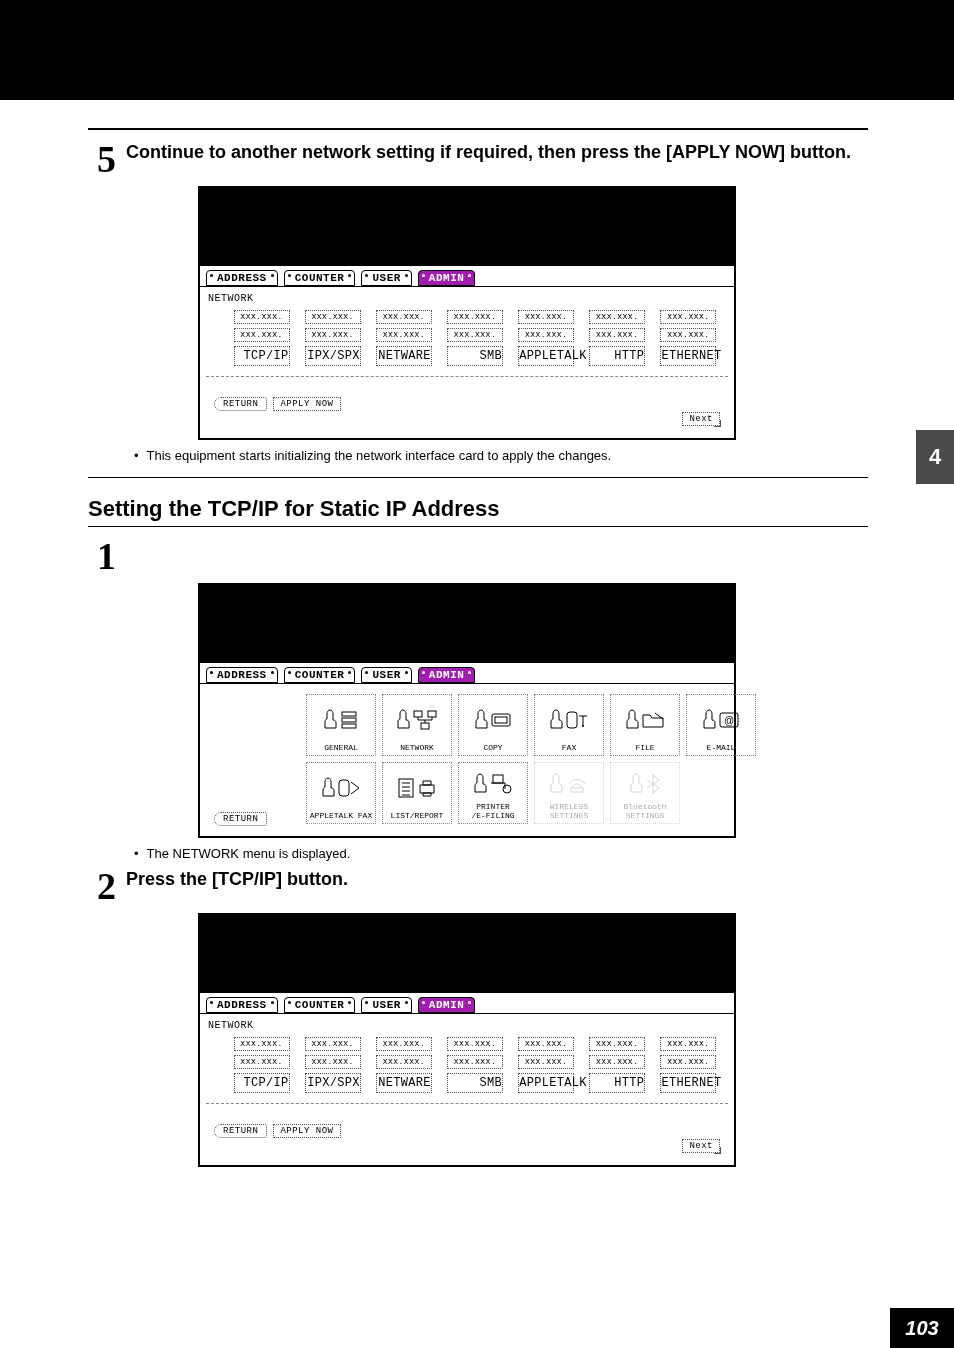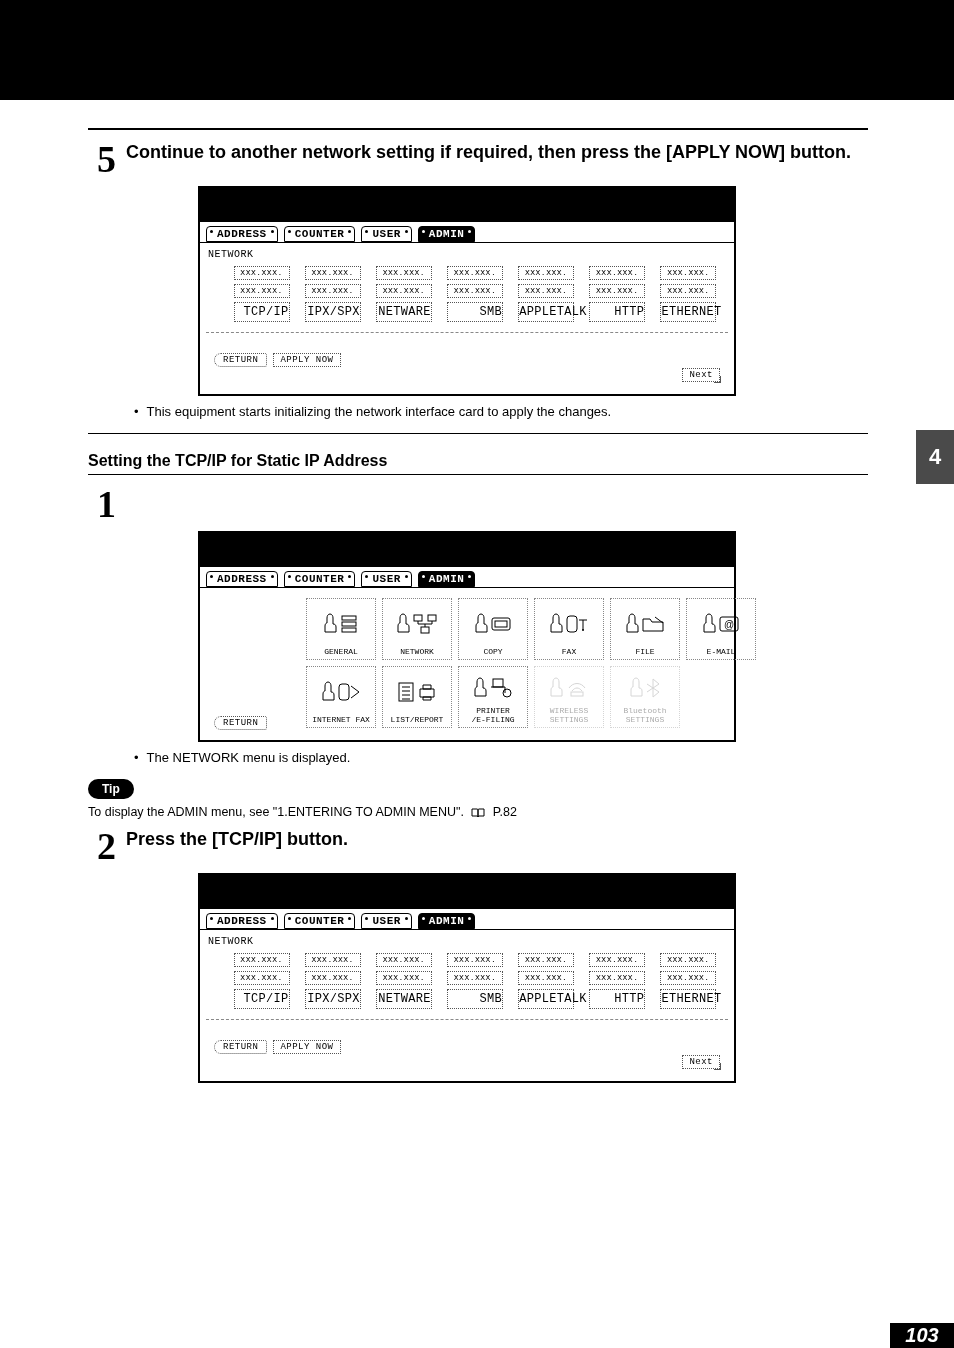--- a/index.html
+++ b/index.html
@@ -11,28 +11,28 @@
   .rule-thin { border-top: 1px solid #000; margin: 14px 0 10px; }
   .step { display: flex; align-items: flex-start; margin-top: 6px; }
   .step-num { font-family: Georgia, 'Times New Roman', serif; font-size: 36px; font-weight: bold; line-height: 1; margin-right: 10px; min-width: 28px; text-align: right; }
   .step-num.big { font-size: 38px; }
   .step-text { font-size: 18px; font-weight: bold; line-height: 1.35; }
   .note { font-size: 13px; margin: 8px 0 4px 46px; }
   .note::before { content: "•"; margin: 0 8px 0 0; }
   .tip-pill { display: inline-block; background: #000; color: #fff; border-radius: 12px; padding: 3px 14px; font-size: 12px; font-weight: bold; margin: 10px 0 6px 0; }
   .tip-text { font-size: 12.5px; margin-bottom: 8px; }
   .book-icon { display: inline-block; vertical-align: -2px; margin: 0 4px; }
-  .section-head { font-size: 16px; font-weight: bold; margin-top: 18px; margin-bottom: 4px; }
+  .section-head { font-size: 22px; font-weight: bold; margin-top: 18px; margin-bottom: 4px; }
 
   
   .shot { width: 538px; margin: 8px 0 6px 110px; background: #000; padding: 2px; font-family: "Courier New", monospace; }
   .shot .blackpad { height: 34px; background: #000; }
-  .tabrow { display: flex; gap: 6px; background: #fff; padding: 4px 6px 0 6px; border-bottom: 1px solid #000; }
+  .tabrow { display: flex; gap: 6px; background: #fff; padding: 4px 6px 0 6px; border-bottom: 1px solid #000; margin-top: 44px; }
   .tab { position: relative; background: #fff; border: 1px solid #000; border-radius: 4px 4px 0 0; padding: 1px 10px; font-size: 11px; font-weight: bold; letter-spacing: 0.5px; }
-  .tab.active { background: #000000; color: #fff; }
+  .tab.active { background: #a21caf; color: #fff; }
   .tab .rivet-l, .tab .rivet-r { position: absolute; top: 3px; width: 3px; height: 3px; border-radius: 50%; background: #000; }
   .tab.active .rivet-l, .tab.active .rivet-r { background: #fff; }
   .tab .rivet-l { left: 3px; }
   .tab .rivet-r { right: 3px; }
   .whitearea { background: #fff; padding: 4px 6px 6px 6px; }
   .subtitle { font-size: 10px; letter-spacing: 0.5px; padding: 2px 0 6px 2px; }
 
   .netgrid { display: flex; gap: 12px; padding: 0 10px 4px 26px; }
   .netcol { display: flex; flex-direction: column; gap: 4px; align-items: center; width: 60px; }
   .fld { border: 1px dotted #555; width: 56px; height: 14px; font-size: 8px; line-height: 12px; text-align: center; letter-spacing: 0.5px; }
@@ -49,21 +49,21 @@
   .icongrid { display: grid; grid-template-columns: repeat(6, 70px); grid-auto-rows: 62px; gap: 6px 6px; padding: 4px 0 2px 96px; }
   .iconcell { border: 1px dotted #888; display: flex; flex-direction: column; align-items: center; justify-content: flex-end; padding: 2px 2px 3px 2px; }
   .iconcell.dim { opacity: 0.35; }
   .iconcell .glyphs { flex: 1; display: flex; align-items: center; justify-content: center; gap: 2px; }
   .iconcell .lbl { font-size: 8px; text-align: center; line-height: 1.05; }
   .retcell { position: absolute; left: 14px; bottom: 10px; }
 
   .adminarea { position: relative; background: #fff; padding: 6px 10px 10px 10px; min-height: 150px; }
 
   .side-tab { position: absolute; right: 0; top: 430px; width: 38px; height: 54px; background: #4a4a4a; color: #fff; font-size: 22px; font-weight: bold; display: flex; align-items: center; justify-content: center; }
-  .pgnum { position: absolute; right: 0; bottom: 0; width: 64px; height: 25px; background: #000; color: #fff; font-size: 20px; font-weight: bold; font-style: italic; display: flex; align-items: center; justify-content: center; }
+  .pgnum { position: absolute; right: 0; bottom: 0; width: 64px; height: 40px; background: #000; color: #fff; font-size: 20px; font-weight: bold; font-style: italic; display: flex; align-items: center; justify-content: center; }
 
   svg { display: block; }
 </style>
 </head>
 <body>
 
 <div class="page">
   <div class="topbar"></div>
   <div class="side-tab">4</div>
   <div class="pgnum">103</div>
@@ -234,21 +234,21 @@
           <div class="iconcell">
             <div class="glyphs">
                 <svg width="14" height="22" viewBox="0 0 14 22">
                   <path d="M7 1c2 0 3 2 3 4v6c2 0 3 1 3 3v5H2v-6c0-2 1-3 2-3V5c0-2 1-4 3-4z" fill="none" stroke="#000"></path>
                 </svg>
                 <svg width="24" height="20" viewBox="0 0 24 20">
                   <rect x="2" y="2" width="10" height="16" rx="3" fill="none" stroke="#000"></rect>
                   <path d="M14 4l8 6-8 6" fill="none" stroke="#000"></path>
                 </svg>
               </div>
-            <div class="lbl">INTERNET FAX</div>
+            <div class="lbl">APPLETALK FAX</div>
           </div>
           <div class="iconcell">
             <div class="glyphs">
                 <svg width="18" height="22" viewBox="0 0 18 22">
                   <rect x="2" y="2" width="14" height="18" fill="none" stroke="#000"></rect>
                   <path d="M5 6h8M5 10h8M5 14h8M5 18h8" stroke="#000"></path>
                 </svg>
                 <svg width="20" height="20" viewBox="0 0 20 20">
                   <path d="M3 7h14v8H3zM6 3h8v4H6zM6 15h8v3H6z" fill="none" stroke="#000"></path>
                 </svg>
@@ -297,32 +297,20 @@
           <div></div>
         </div>
         <div class="retcell">
             <div class="pillbtn">RETURN</div>
           </div>
       </div>
     </div>
 
     <div class="note">The NETWORK menu is displayed.</div>
 
-    <div style="margin-left:0">
-      <span class="tip-pill">Tip</span>
-      <div class="tip-text">
-        <span>To display the ADMIN menu, see "1.ENTERING TO ADMIN MENU".</span>
-        <span class="book-icon">
-          <svg width="14" height="10" viewBox="0 0 14 10">
-              <path d="M1 1h5c.6 0 1 .4 1 1v7c0-.6-.4-1-1-1H1zM13 1H8c-.6 0-1 .4-1 1v7c0-.6.4-1 1-1h5z" fill="none" stroke="#000"></path>
-            </svg>
-        </span>
-        <span>P.82</span>
-      </div>
-    </div>
 
     <div class="step">
       <div class="step-num big">2</div>
       <div class="step-text">Press the [TCP/IP] button.</div>
     </div>
 
     <div class="shot">
       <div class="blackpad"></div>
       <div class="tabrow">
         <div class="tab"><span class="rivet-l"></span><span>ADDRESS</span><span class="rivet-r"></span></div>

